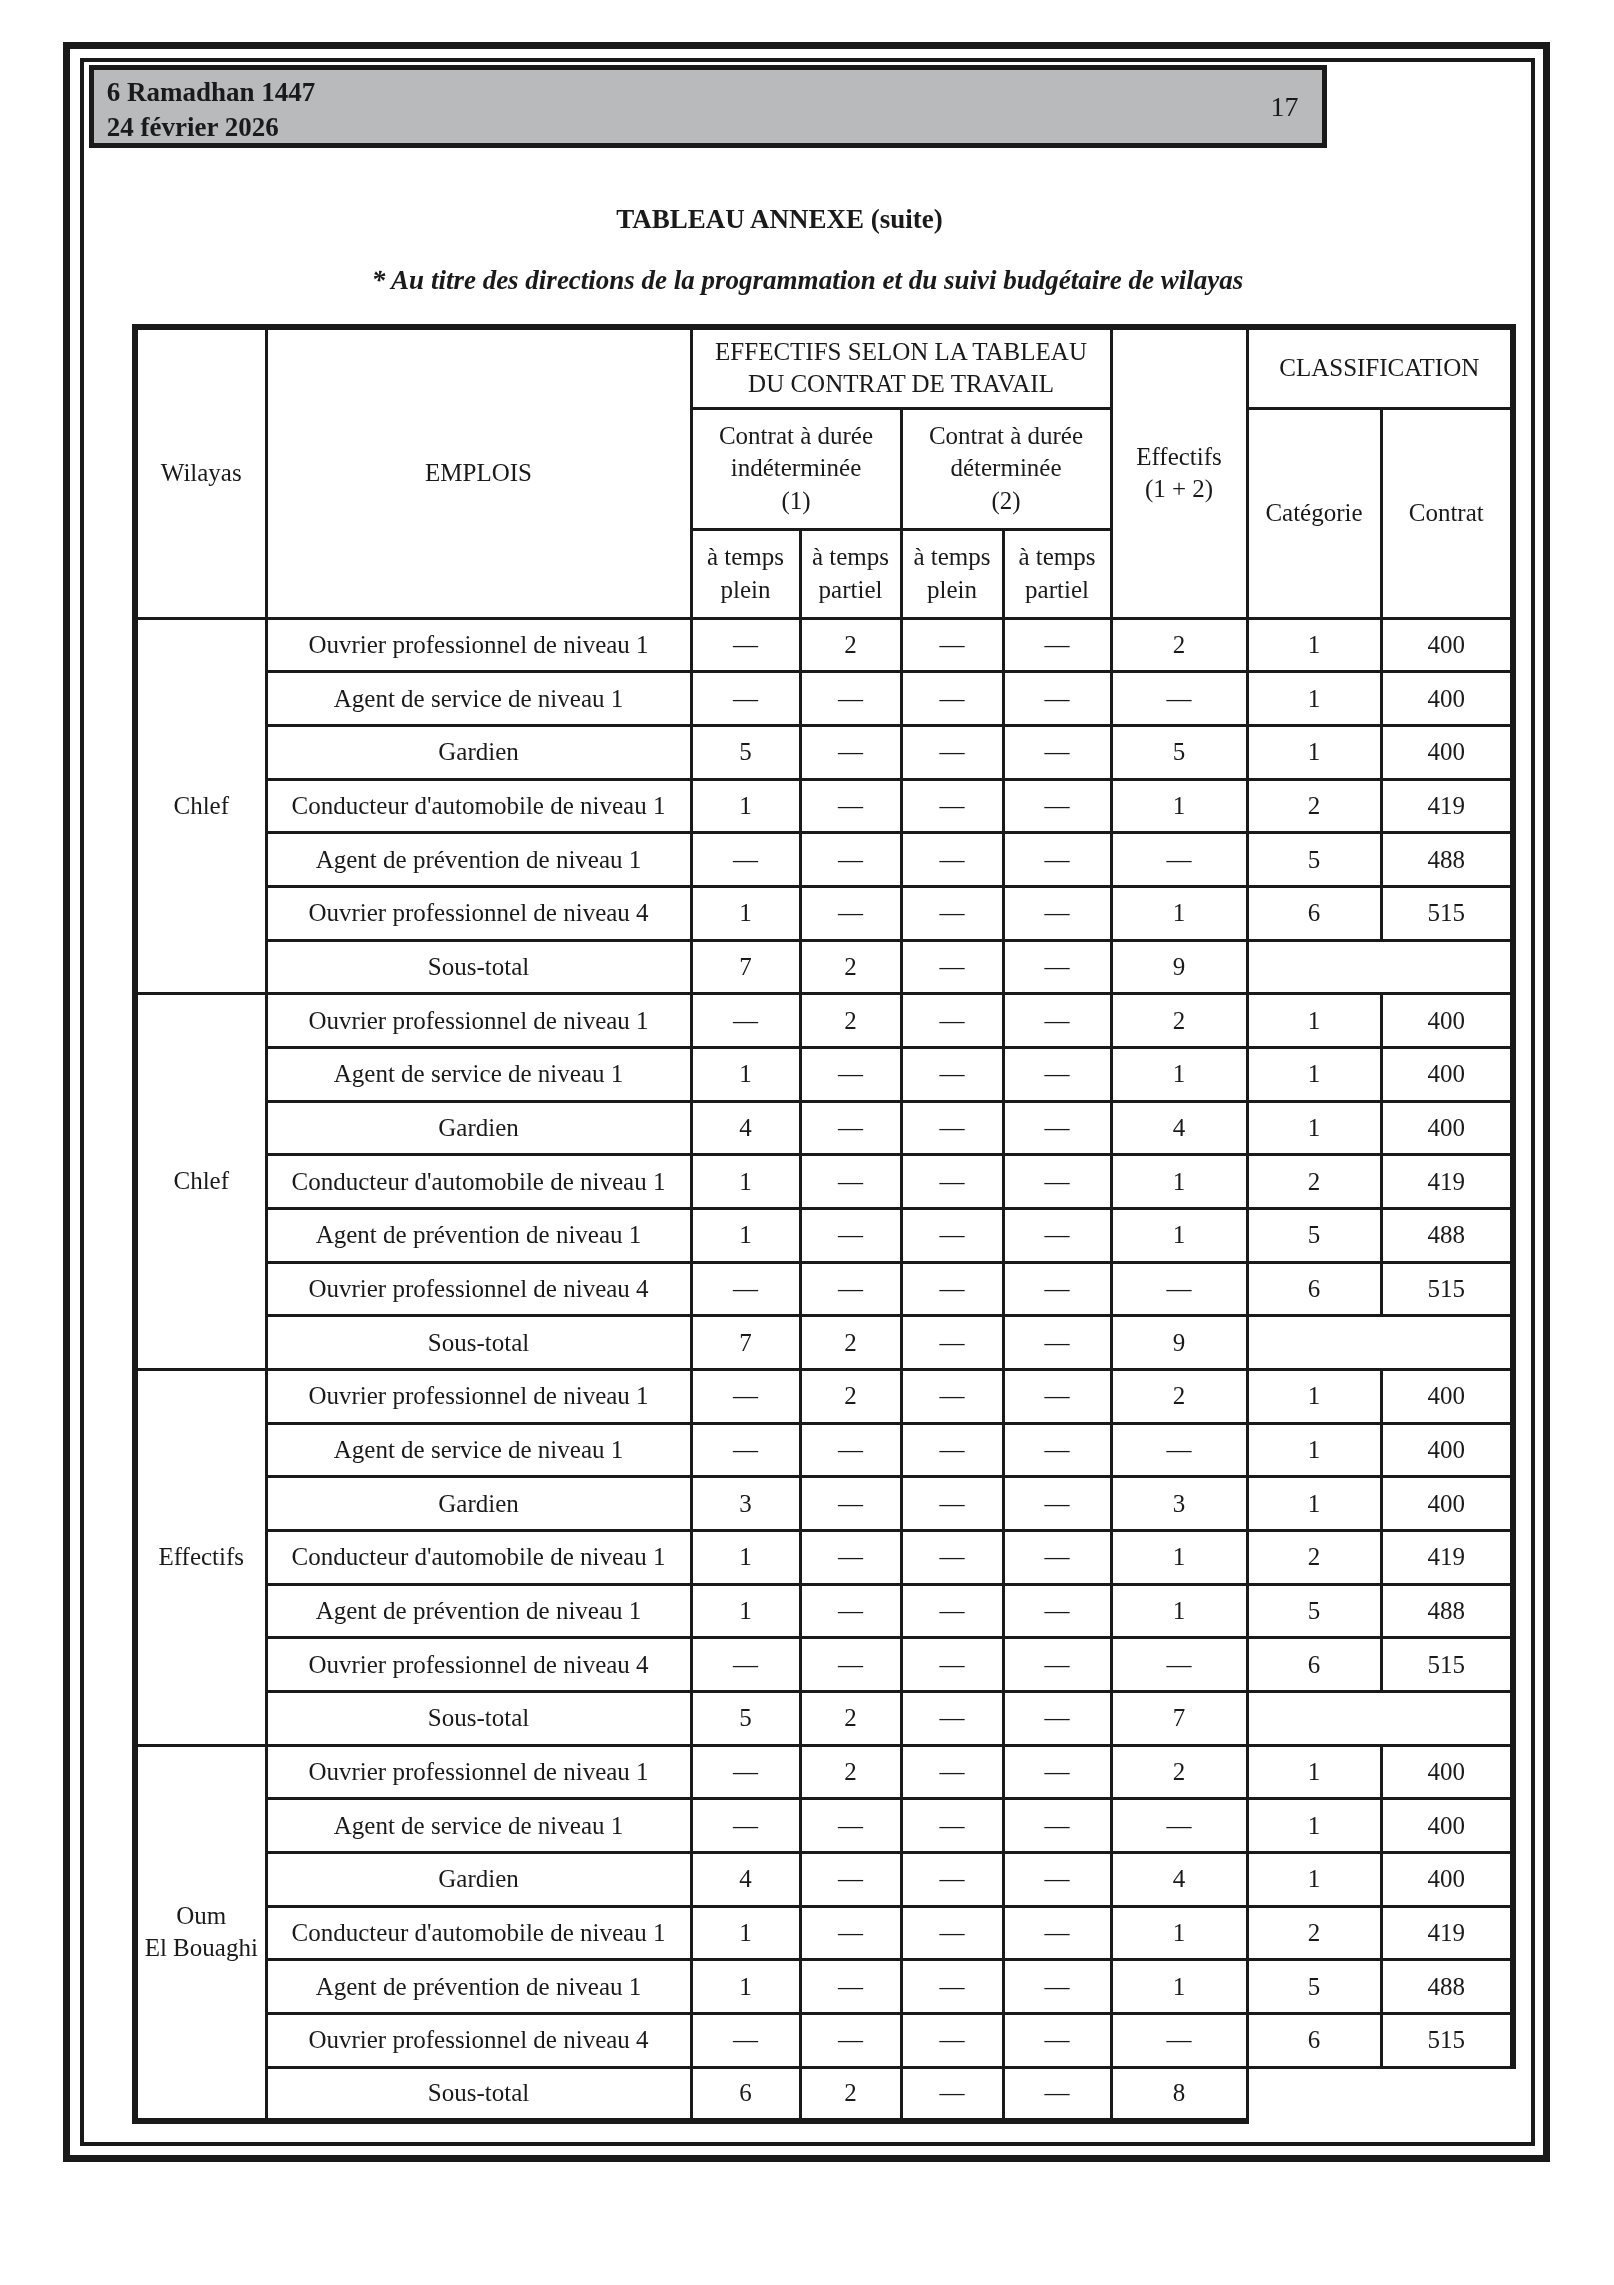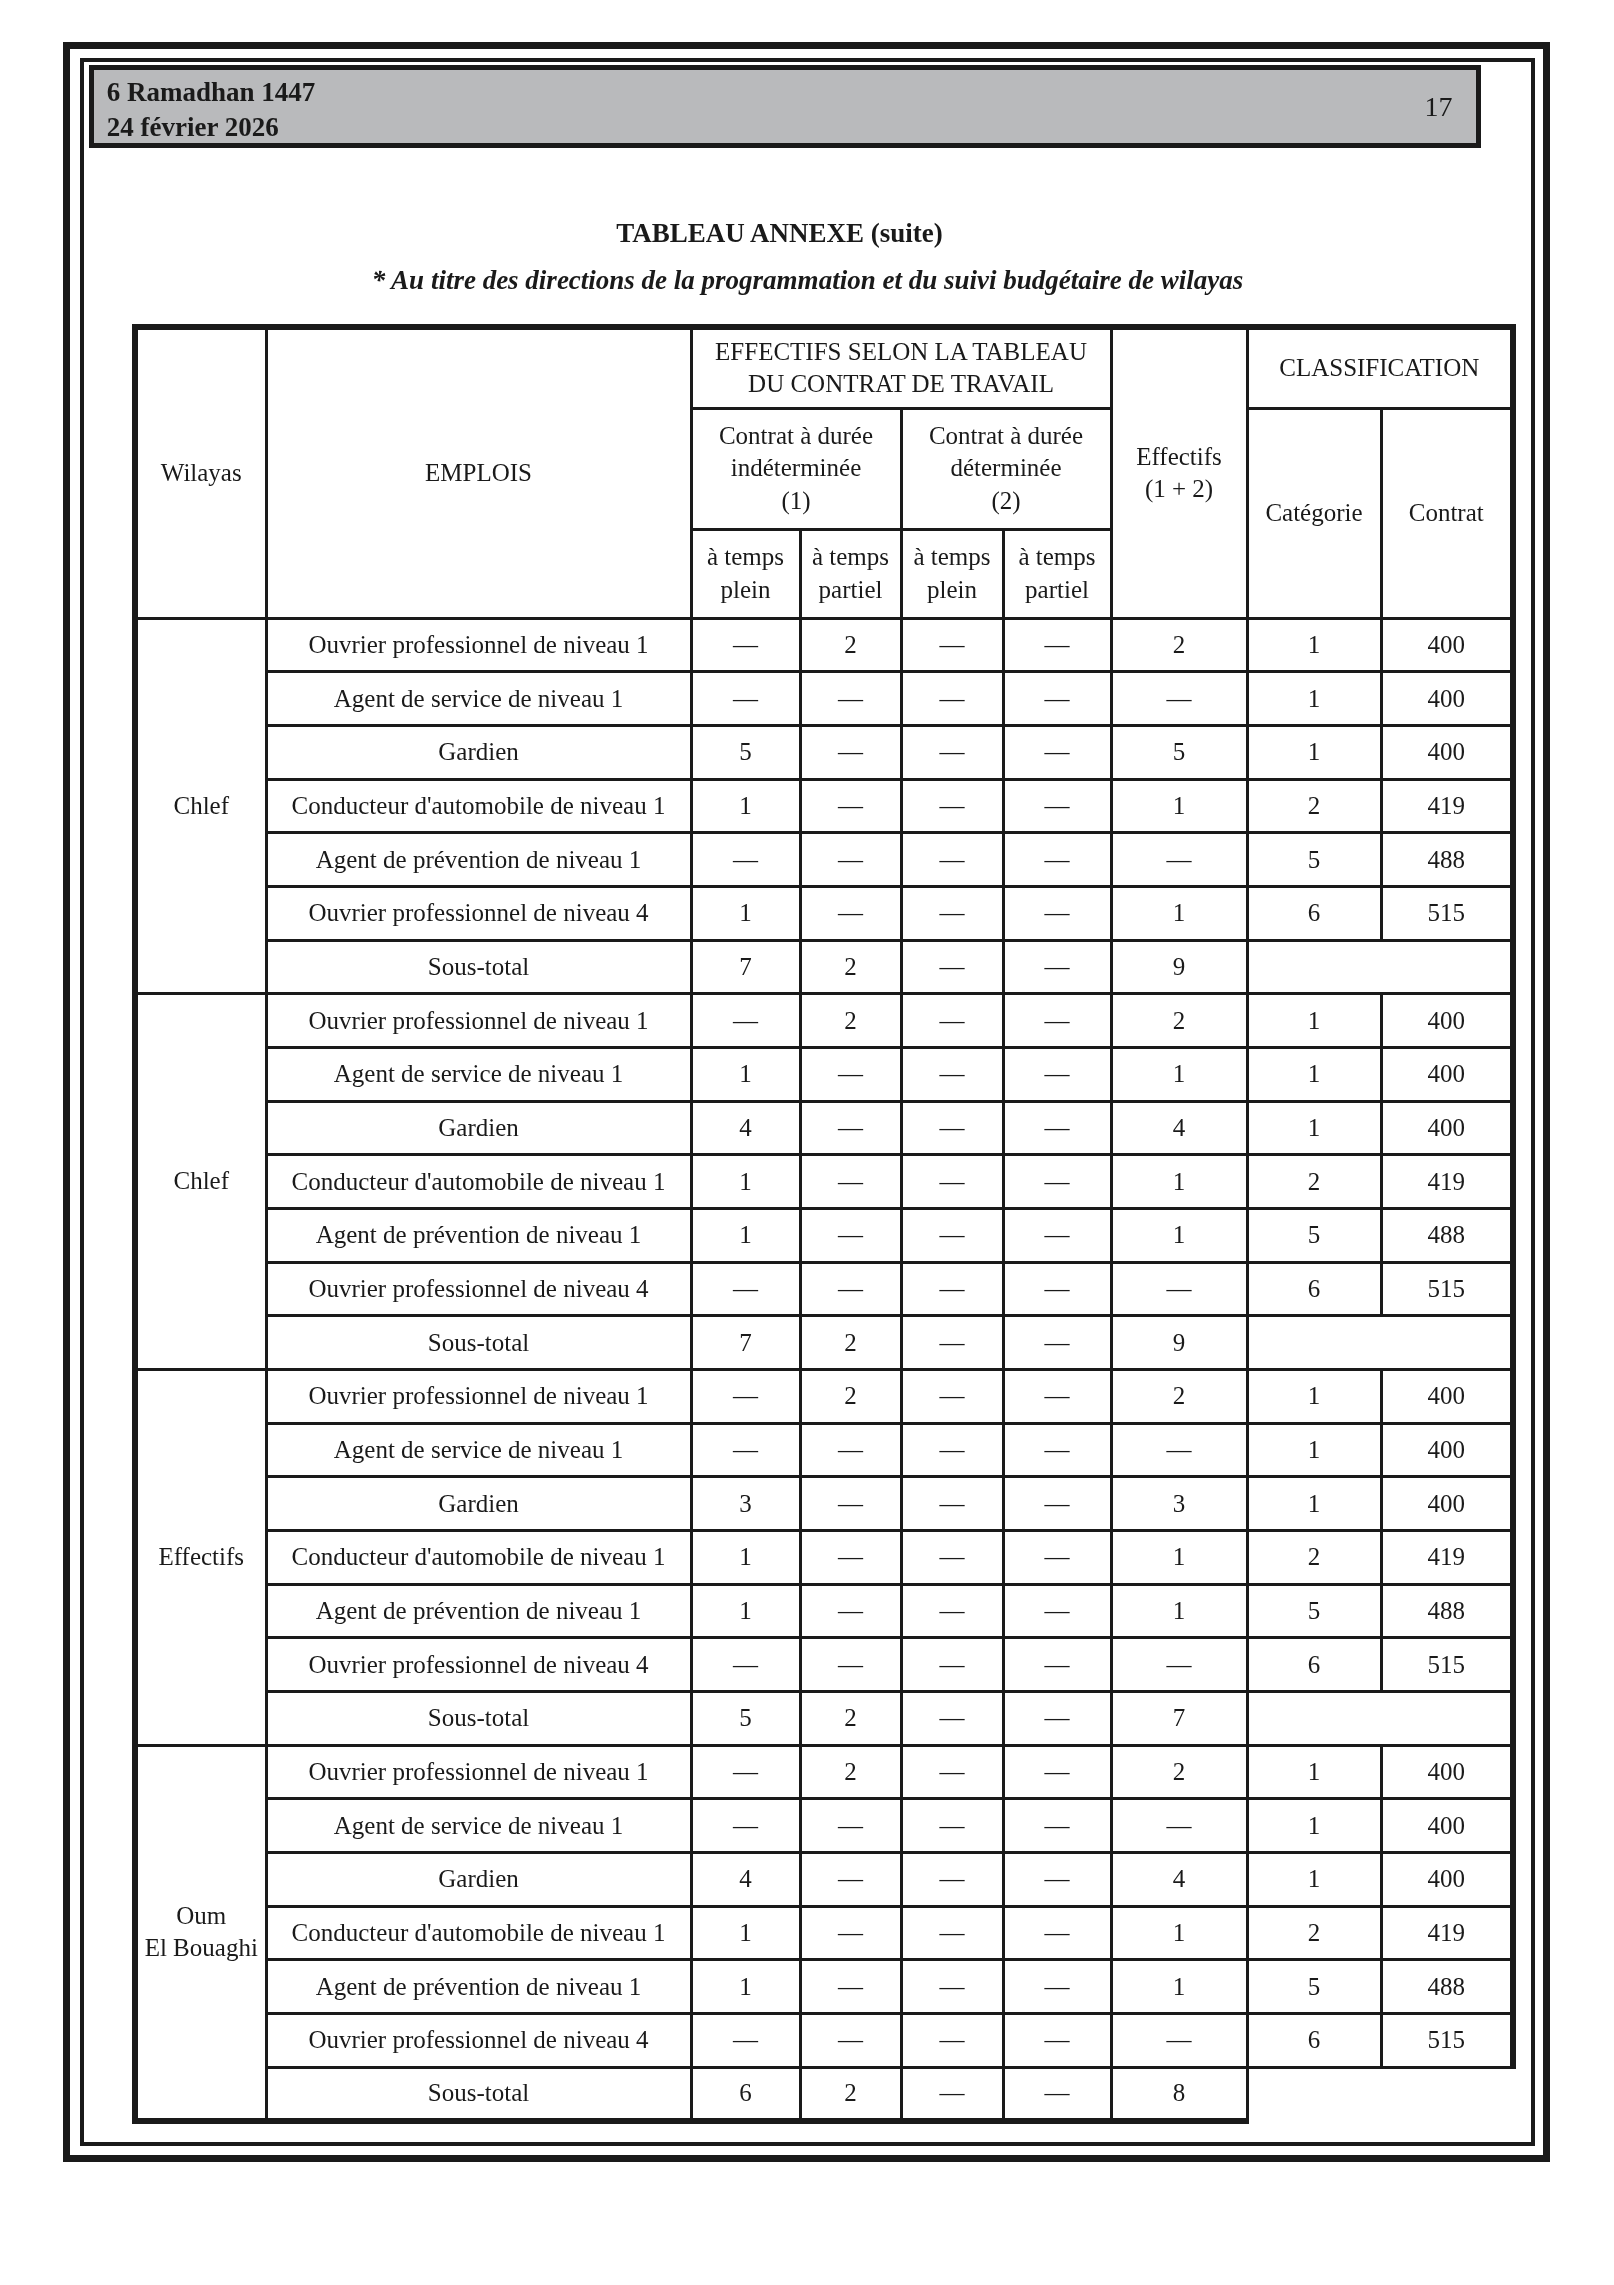--- a/index.html
+++ b/index.html
@@ -6,37 +6,37 @@
     margin:0;padding:0;background:#ffffff;
     width:1615px;height:2285px;position:relative;overflow:hidden;
     font-family:"Liberation Serif", serif;color:#1a1a1a;
   }
   .abs{position:absolute;box-sizing:border-box;}
   
   .frame-outer{left:63px;top:42px;width:1487px;height:2120px;border:7.2px solid #1a1a1a;}
   .frame-inner{left:80px;top:58px;width:1455px;height:2088px;border:4.5px solid #1a1a1a;}
   
   .banner{
-    left:89px;top:65px;width:1392px;height:83px;
+    left:89px;top:65px;width:1238px;height:83px;
     background:#b9babc;border:5.4px solid #1a1a1a;
   }
   .banner-date{
     position:absolute;left:12.7px;top:5.4px;
     font-size:27px;font-weight:bold;line-height:1.28;white-space:pre-line;
   }
   .banner-title{
     position:absolute;left:46%;top:50%;transform:translate(-50%,-50%);
     font-size:28px;font-weight:bold;white-space:nowrap;letter-spacing:0.5px;
   }
   .banner-page{
     position:absolute;right:23.5px;top:50%;transform:translateY(-50%);
     font-size:28px;font-weight:normal;
   }
   
-  .doc-title{left:0;top:218px;width:1559px;text-align:center;font-size:27px;font-weight:bold;}
+  .doc-title{left:0;top:204px;width:1559px;text-align:center;font-size:27px;font-weight:bold;}
   .doc-subtitle{left:0;top:265px;width:1615px;text-align:center;font-size:27px;font-weight:bold;font-style:italic;}
   
   table.annex{
     position:absolute;left:132px;top:324px;width:1379px;height:1800px;
     border-collapse:collapse;table-layout:fixed;
   }
   table.annex th, table.annex td{
     border:3.6px solid #1a1a1a;
     font-weight:normal;font-size:25px;
     text-align:center;vertical-align:middle;

